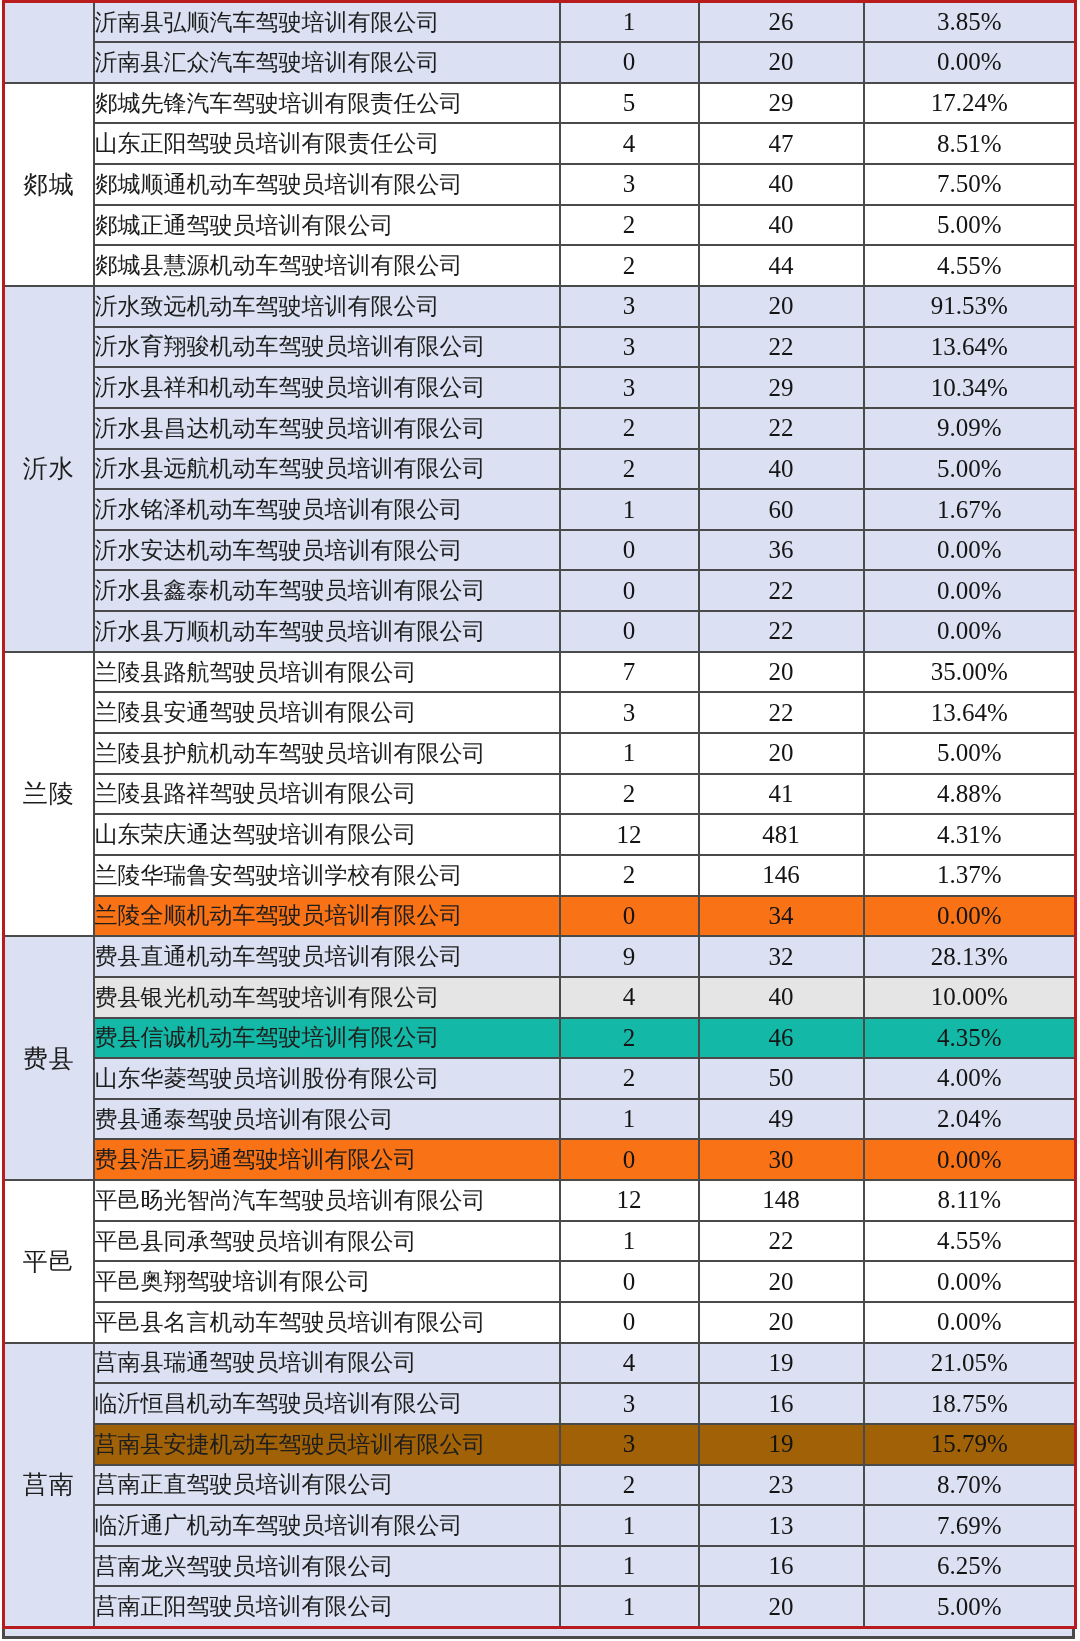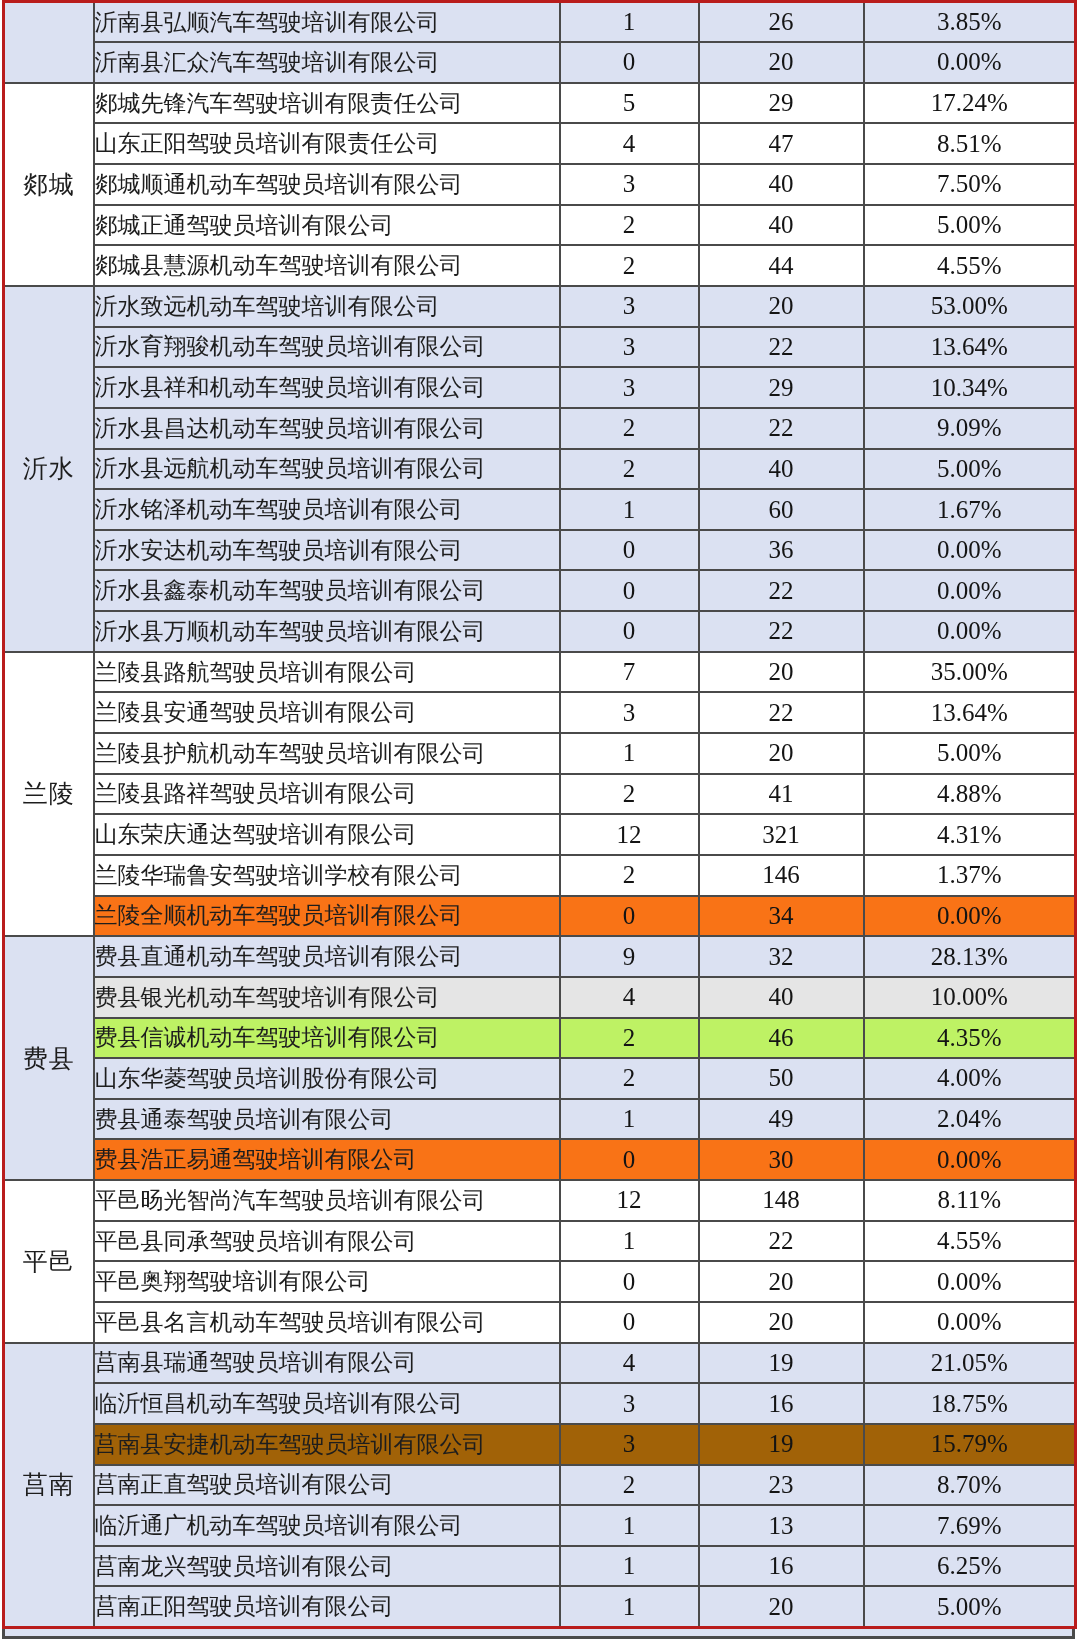--- a/index.html
+++ b/index.html
@@ -113,21 +113,21 @@
           <td class="company-cell">郯城县慧源机动车驾驶培训有限公司</td>
           <td class="count-cell">2</td>
           <td class="total-cell">44</td>
           <td class="rate-cell">4.55%</td>
         </tr>
         <tr class="data-row" style="background: rgb(219, 225, 242);">
           <td class="region-cell" rowspan="9">沂水</td>
           <td class="company-cell">沂水致远机动车驾驶培训有限公司</td>
           <td class="count-cell">3</td>
           <td class="total-cell">20</td>
-          <td class="rate-cell">53.00%</td>
+          <td class="rate-cell">91.53%</td>
         </tr>
         <tr class="data-row" style="background: rgb(219, 225, 242);">
           <td class="company-cell">沂水育翔骏机动车驾驶员培训有限公司</td>
           <td class="count-cell">3</td>
           <td class="total-cell">22</td>
           <td class="rate-cell">13.64%</td>
         </tr>
         <tr class="data-row" style="background: rgb(219, 225, 242);">
           <td class="company-cell">沂水县祥和机动车驾驶员培训有限公司</td>
           <td class="count-cell">3</td>
@@ -191,21 +191,21 @@
         </tr>
         <tr class="data-row" style="background: rgb(255, 255, 255);">
           <td class="company-cell">兰陵县路祥驾驶员培训有限公司</td>
           <td class="count-cell">2</td>
           <td class="total-cell">41</td>
           <td class="rate-cell">4.88%</td>
         </tr>
         <tr class="data-row" style="background: rgb(255, 255, 255);">
           <td class="company-cell">山东荣庆通达驾驶培训有限公司</td>
           <td class="count-cell">12</td>
-          <td class="total-cell">321</td>
+          <td class="total-cell">481</td>
           <td class="rate-cell">4.31%</td>
         </tr>
         <tr class="data-row" style="background: rgb(255, 255, 255);">
           <td class="company-cell">兰陵华瑞鲁安驾驶培训学校有限公司</td>
           <td class="count-cell">2</td>
           <td class="total-cell">146</td>
           <td class="rate-cell">1.37%</td>
         </tr>
         <tr class="data-row" style="background: #f97316;">
           <td class="company-cell">兰陵全顺机动车驾驶员培训有限公司</td>
@@ -219,21 +219,21 @@
           <td class="count-cell">9</td>
           <td class="total-cell">32</td>
           <td class="rate-cell">28.13%</td>
         </tr>
         <tr class="data-row" style="background: #e5e5e5;">
           <td class="company-cell">费县银光机动车驾驶培训有限公司</td>
           <td class="count-cell">4</td>
           <td class="total-cell">40</td>
           <td class="rate-cell">10.00%</td>
         </tr>
-        <tr class="data-row" style="background: #bef264;">
+        <tr class="data-row" style="background: #14b8a6;">
           <td class="company-cell">费县信诚机动车驾驶培训有限公司</td>
           <td class="count-cell">2</td>
           <td class="total-cell">46</td>
           <td class="rate-cell">4.35%</td>
         </tr>
         <tr class="data-row" style="background: rgb(219, 225, 242);">
           <td class="company-cell">山东华菱驾驶员培训股份有限公司</td>
           <td class="count-cell">2</td>
           <td class="total-cell">50</td>
           <td class="rate-cell">4.00%</td>

